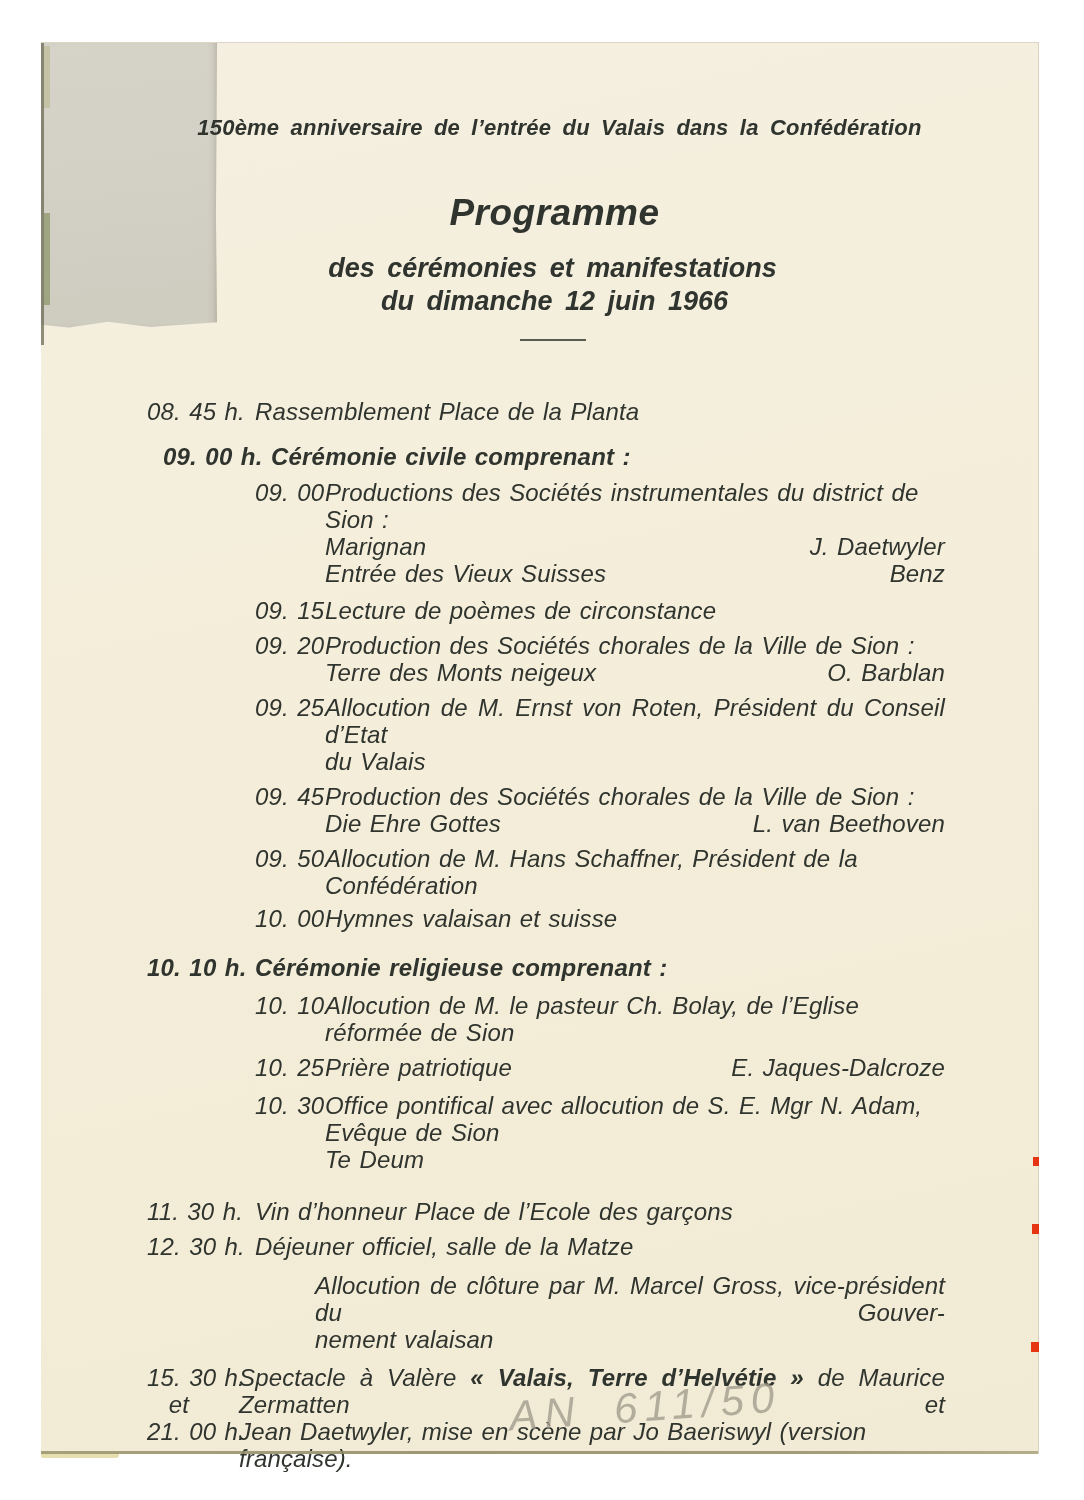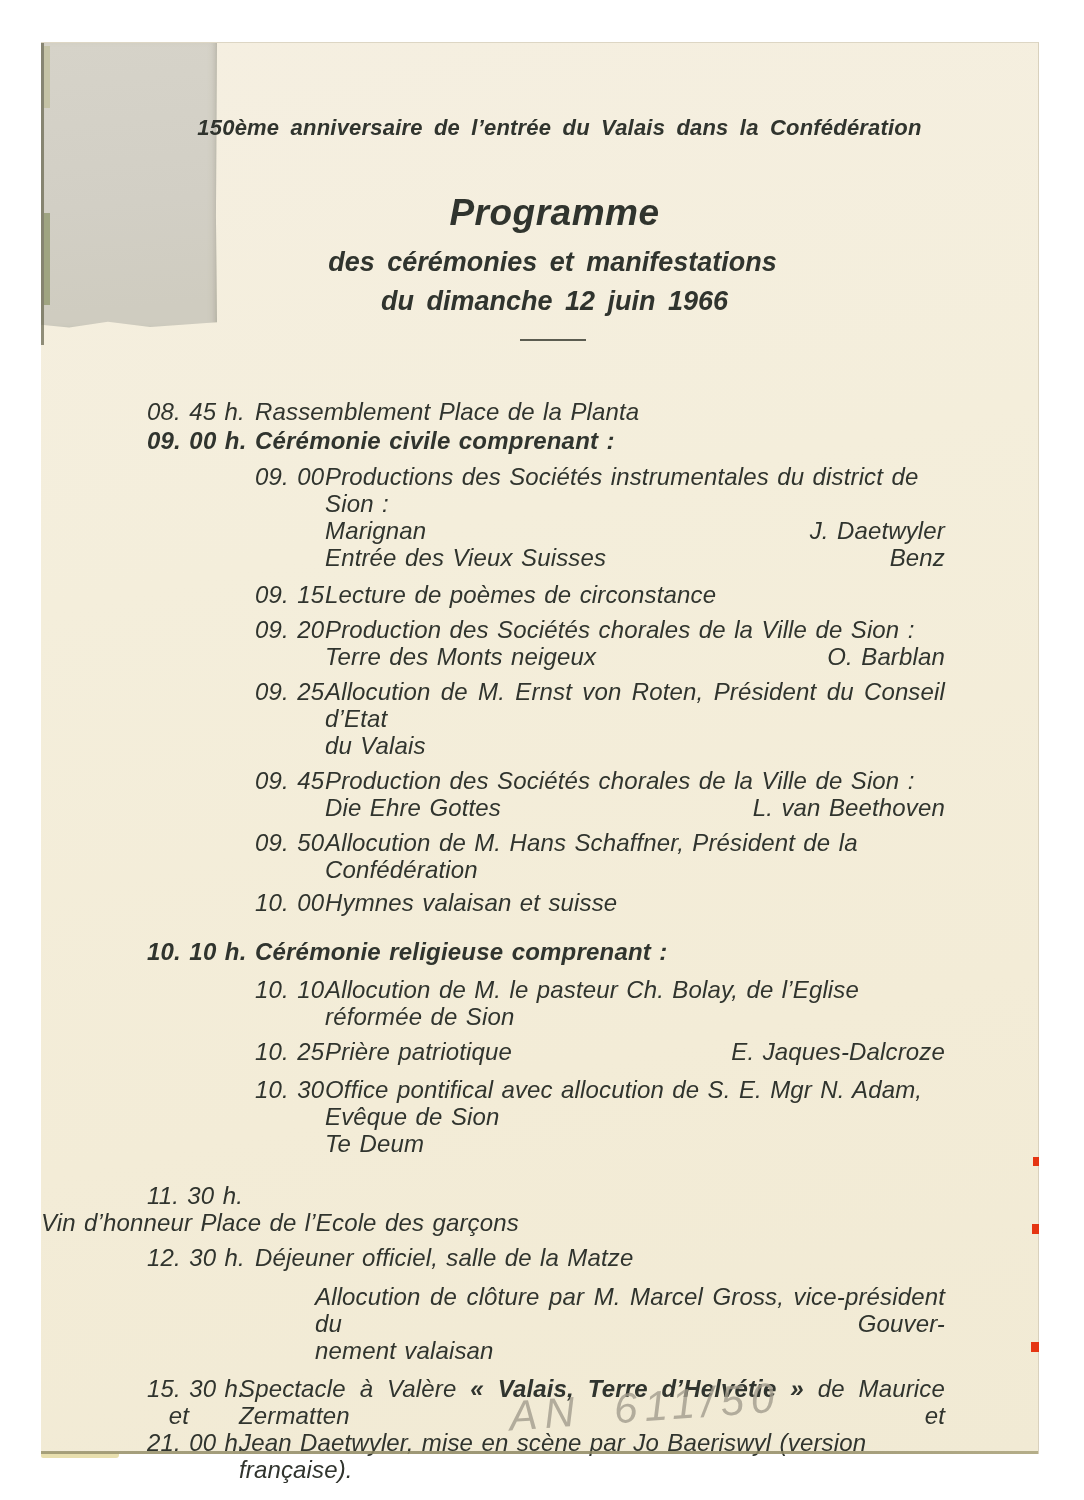--- a/index.html
+++ b/index.html
@@ -49,21 +49,21 @@
   
   .red-tick{position:absolute;background:#e53512;}
   .red-tick.t1{left:992px;top:1114px;width:6px;height:9px;}
   .red-tick.t2{left:991px;top:1181px;width:7px;height:10px;}
   .red-tick.t3{left:990px;top:1299px;width:8px;height:10px;}
   
   .header-block{position:absolute;left:0;right:0;text-align:center;}
   .anniv{top:72px;padding-left:40px;font-size:22px;font-weight:700;
          word-spacing:5px;letter-spacing:.2px;}
   .title{top:149px;padding-left:30px;font-size:37px;font-weight:700;letter-spacing:.5px;}
-  .subtitle{top:204px;padding-left:26px;font-size:27px;font-weight:700;word-spacing:5px;}
+  .subtitle{top:210px;padding-left:26px;font-size:27px;font-weight:700;word-spacing:5px;}
   .dateline{top:243px;padding-left:30px;font-size:27px;font-weight:700;word-spacing:5px;}
   .rule{
     position:absolute;top:296px;left:calc(50% - 20px);width:66px;height:2px;
     background:#5b5c50;
   }
   
   #schedule{position:absolute;top:355px;left:0;right:0;}
   .row{display:flex;align-items:flex-start;margin-top:8px;
        font-size:24px;line-height:27px;letter-spacing:.15px;word-spacing:1.5px;}
   .time-cell{flex:0 0 auto;margin-left:106px;width:108px;white-space:nowrap;}
@@ -74,28 +74,28 @@
   .t-head{font-weight:700;letter-spacing:.2px;}
   .time-line{white-space:nowrap;}
   .t-finale .time-line:nth-child(2){text-align:center;padding-right:28px;}
   .line{min-height:27px;}
   .line.j{text-align:justify;text-align-last:justify;}
   .line.has-right{display:flex;justify-content:space-between;align-items:baseline;}
   .line .b{font-weight:700;}
   .right-name{white-space:nowrap;padding-left:20px;}
   
   #schedule .row:nth-child(1){margin-top:0;}
-  #schedule .row:nth-child(2){margin-top:2px;}
+  #schedule .row:nth-child(2){margin-top:18px;padding-left:16px;}
   #schedule .row:nth-child(3){margin-top:9px;}
   #schedule .row:nth-child(4){margin-top:10px;}
   #schedule .row:nth-child(9){margin-top:6px;}
   #schedule .row:nth-child(10){margin-top:22px;}
   #schedule .row:nth-child(11){margin-top:11px;}
   #schedule .row:nth-child(13){margin-top:11px;}
-  #schedule .row:nth-child(14){margin-top:25px;flex-direction:column;}
+  #schedule .row:nth-child(14){margin-top:25px;}
   #schedule .row:nth-child(16){margin-top:12px;}
   #schedule .row:nth-child(17){margin-top:11px;justify-content:center;}
   #schedule .row:nth-child(18){margin-top:11px;justify-content:center;}
   
   .pencil{
     position:absolute;left:468px;top:1340px;
     font-size:42px;color:#a39d8e;font-style:italic;font-weight:400;
     letter-spacing:7px;word-spacing:14px;transform:rotate(-4deg);
     opacity:.8;
   }

